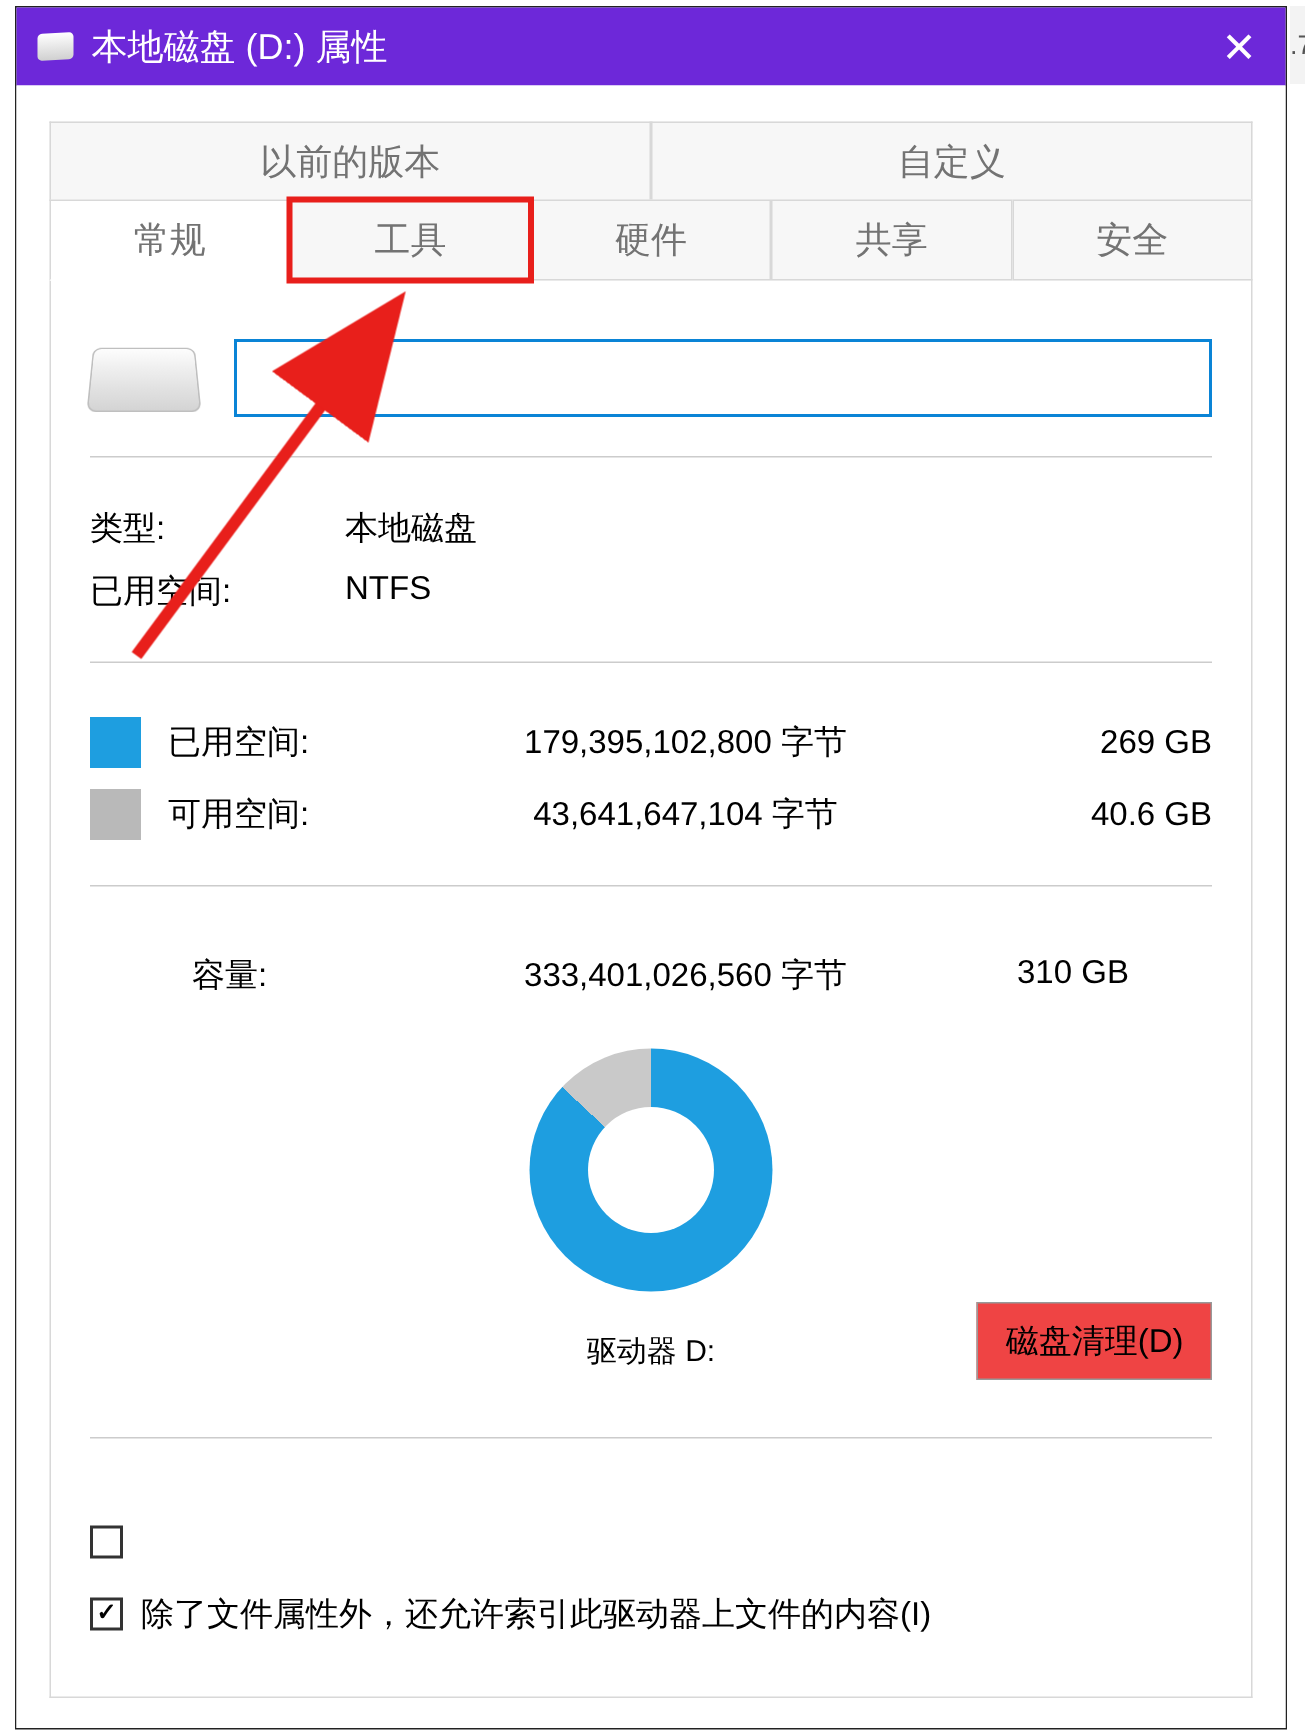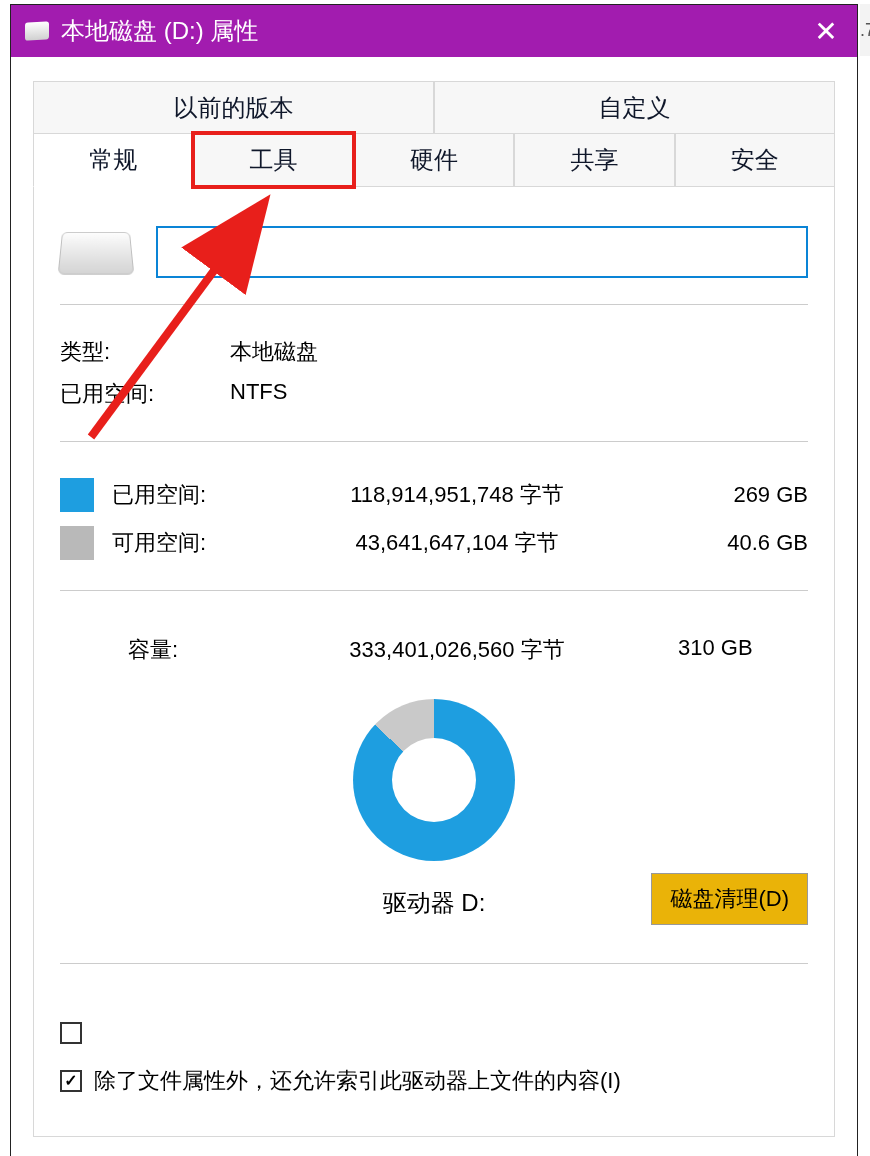--- a/index.html
+++ b/index.html
@@ -14,21 +14,21 @@
     color: #000;
   }
   .window {
     position: absolute;
     left: 10px;
     top: 4px;
     width: 848px;
     border: 1px solid #222;
   }
   .titlebar {
-    background: #a21caf;
+    background: #6d28d9;
     color: #fff;
     height: 52px;
     display: flex;
     align-items: center;
     padding-left: 14px;
     padding-right: 0;
     font-size: 24px;
     position: relative;
   }
   .titlebar .tb-icon {
@@ -56,21 +56,21 @@
   .tabs-row {
     display: flex;
     font-size: 24px;
   }
   .tab {
     flex: 1;
     text-align: center;
     padding: 10px 0;
     background: #f7f7f7;
     border: 1px solid #d8d8d8;
-    color: #0f172a;
+    color: #737373;
     cursor: pointer;
   }
   .tabs-top .tab { border-bottom: none; }
   .tabs-bottom .tab { }
   .tab.active {
     background: #fff;
     border-bottom: 1px solid #fff;
     position: relative;
     z-index: 2;
   }
@@ -144,27 +144,27 @@
     background: conic-gradient(#1e9ee0 0deg 313deg, #c9c9c9 313deg 360deg);
     position: relative;
   }
   .donut::after{
     content:""; position:absolute; left:50%; top:50%;
     width: 84px; height:84px; background:#fff; border-radius:50%;
     transform: translate(-50%,-50%);
   }
   .drive-label {
     margin-top: 26px;
-    font-size: 24px;
+    font-size: 20px;
   }
   .cleanup-btn {
     position:absolute; right: 0; bottom: -6px;
     padding: 10px 18px;
     border:1px solid #999;
-    background:#eab308;
+    background:#ef4444;
     font-size:22px;
     cursor:pointer;
   }
   .checkbox-row {
     display:flex; align-items:center; gap:12px;
     margin-top: 58px;
   }
   .checkbox-row + .checkbox-row { margin-top: 22px; }
   .cb {
     width: 22px; height:22px; border:2px solid #333; background:#fff;
@@ -230,21 +230,21 @@
         <div class="label">已用空间:</div>
         <div class="val">NTFS</div>
       </div>
 
       <hr class="hr">
 
       <div class="space-rows">
         <div class="space-row">
           <div class="swatch used"></div>
           <div class="slabel">已用空间:</div>
-          <div class="bytes">118,914,951,748 字节</div>
+          <div class="bytes">179,395,102,800 字节</div>
           <div class="human">269 GB</div>
         </div>
         <div class="space-row">
           <div class="swatch free"></div>
           <div class="slabel">可用空间:</div>
           <div class="bytes">43,641,647,104 字节</div>
           <div class="human">40.6 GB</div>
         </div>
       </div>
 

